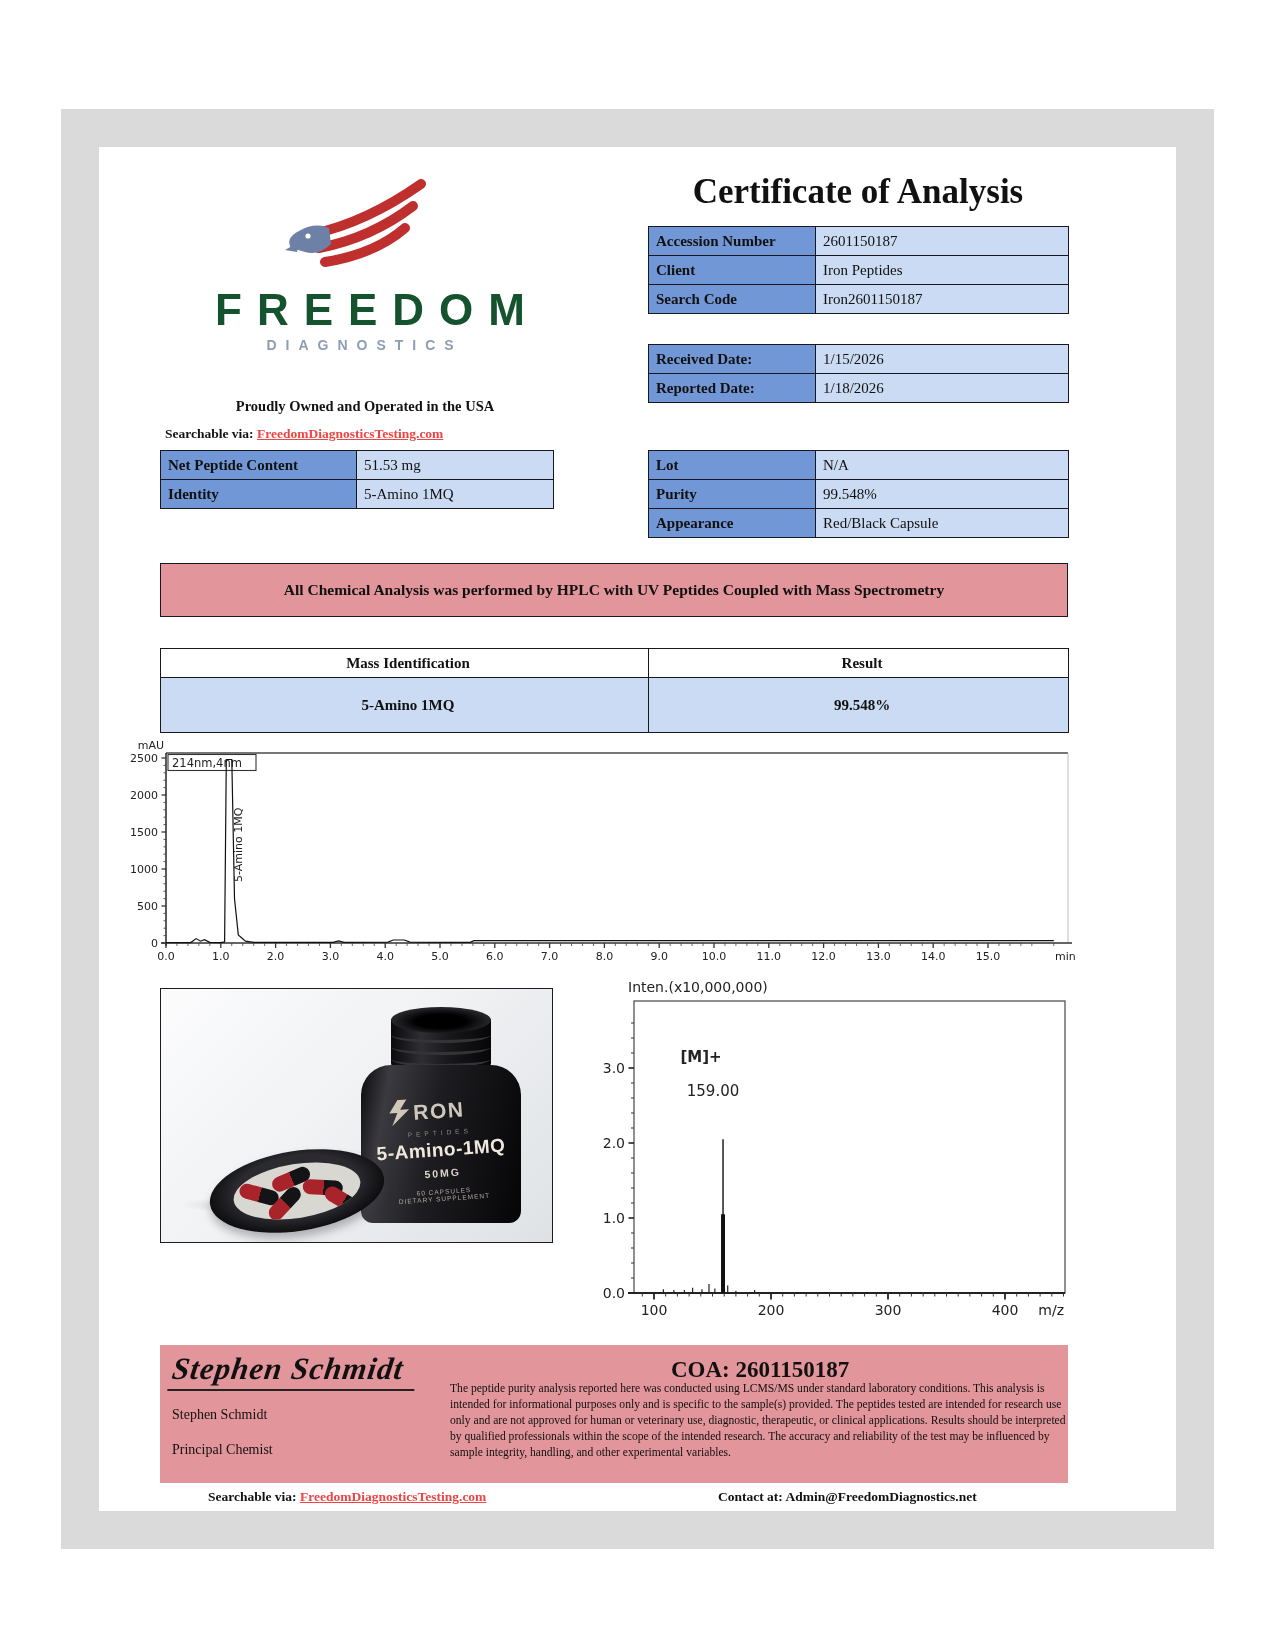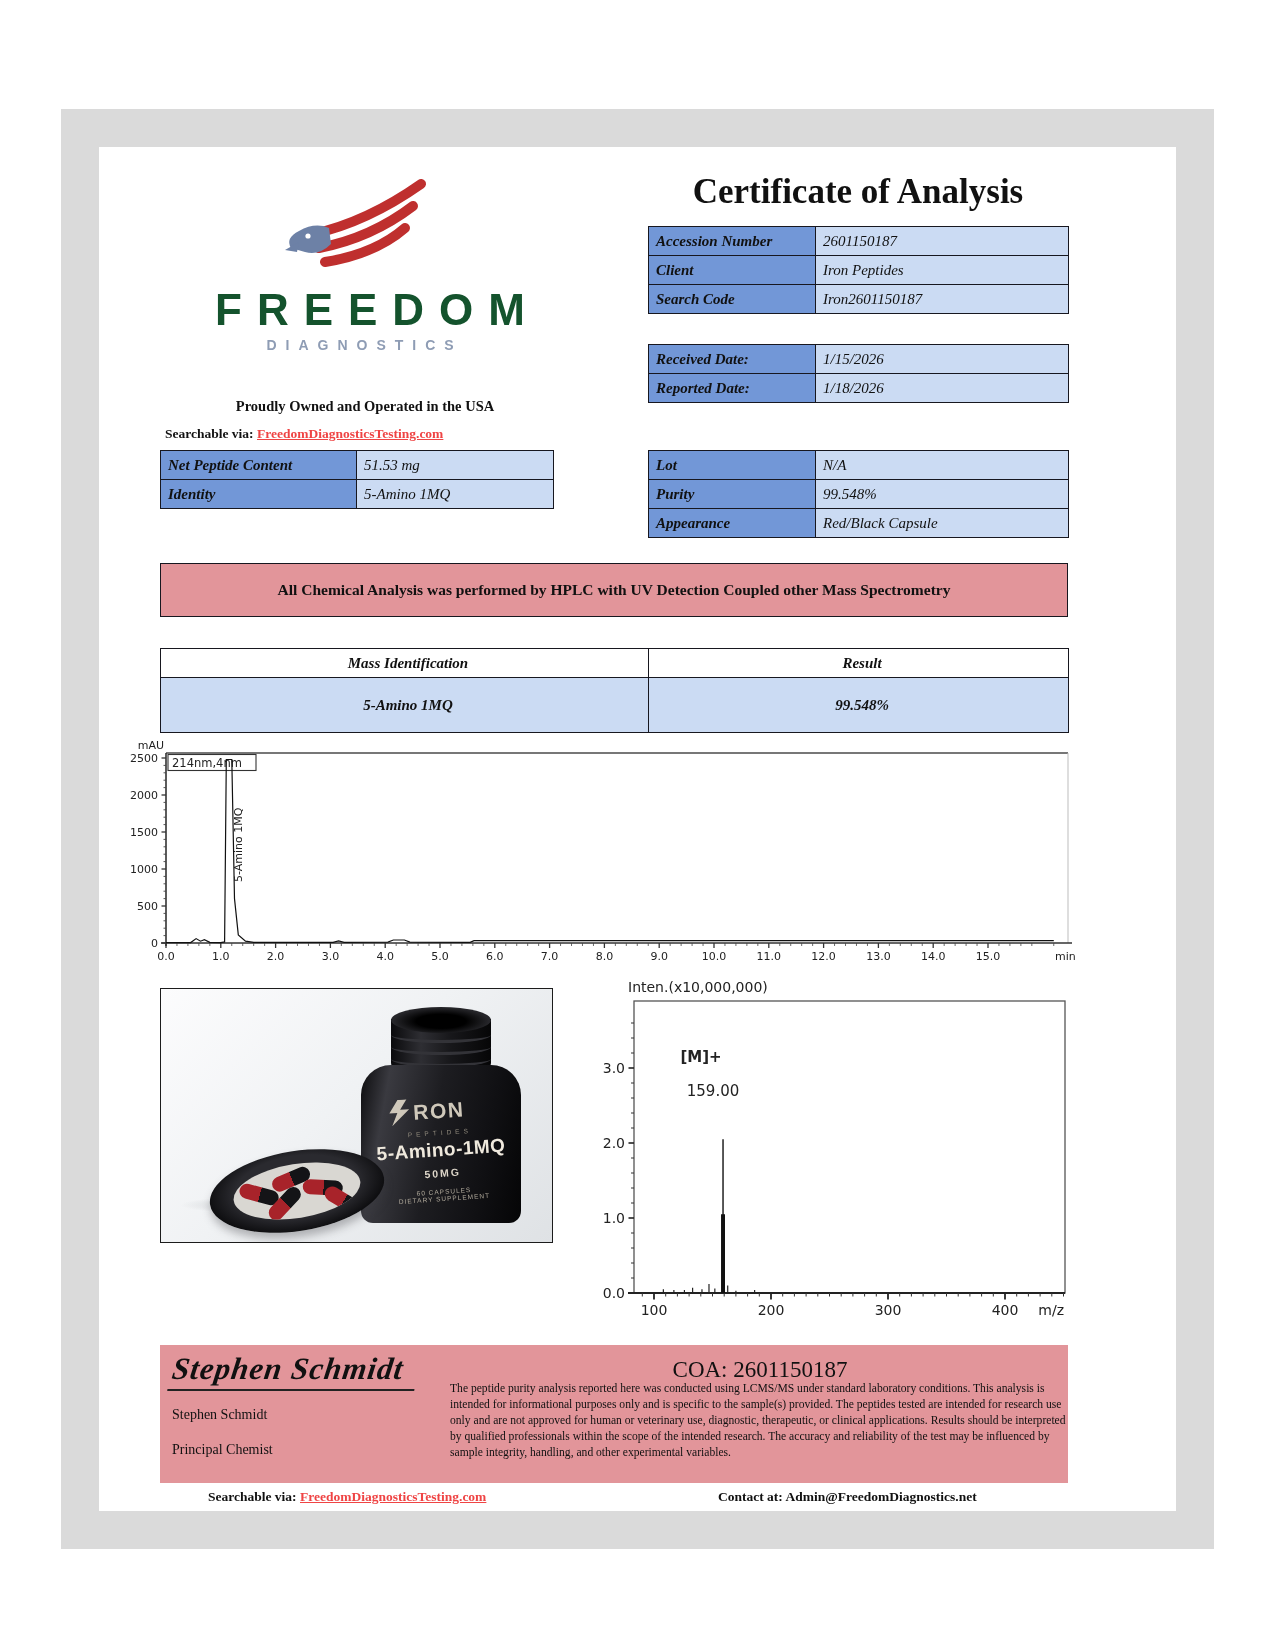--- a/index.html
+++ b/index.html
@@ -18,21 +18,21 @@
   .brand{font-family:"Liberation Sans", sans-serif;font-weight:bold;font-size:44px;
          letter-spacing:15px;color:#14532d;margin-left:15px;line-height:1.05;}
   .brand-sub{font-family:"Liberation Sans", sans-serif;font-weight:bold;font-size:14px;
          letter-spacing:9px;color:#8e9cb4;margin-left:9px;margin-top:4px;}
   .tagline{left:215px;top:398px;width:300px;text-align:center;font-weight:bold;font-size:14.5px;}
   .searchline{left:165px;top:426px;font-weight:bold;font-size:13.5px;}
   .linkblue{color:#ef4444;text-decoration:underline;cursor:pointer;}
   
   .title{left:648px;top:172px;width:420px;text-align:center;font-size:35px;font-weight:bold;}
   
-  table.coa{border-collapse:collapse;table-layout:fixed;font-style:italic;}
+  table.coa{border-collapse:collapse;table-layout:fixed;}
   table.coa td{border:1.6px solid #17171f;padding:0 0 0 7px;font-size:15px;height:28px;vertical-align:middle;}
   td.hcell{background:#7297d7;font-weight:bold;}
   td.vcell{background:#cbdbf3;}
   .t-info{left:648px;top:226px;}
   .t-date{left:648px;top:344px;}
   .t-prod{left:160px;top:450px;}
   .t-lot{left:648px;top:450px;}
   
   .banner{left:160px;top:563px;width:908px;height:54px;background:#e2959a;
           border:1.6px solid #17171f;box-sizing:border-box;display:flex;align-items:center;justify-content:center;
@@ -70,21 +70,21 @@
      background:radial-gradient(ellipse at 50% 45%, #2a2a2f 50%, #0b0b0d 74%);
      box-shadow:0 6px 8px rgba(60,60,65,.35);}
   .cap-inner{position:absolute;left:24px;top:13px;width:128px;height:54px;border-radius:50%;
      background:#d9d7d2;overflow:hidden;}
   .pill{position:absolute;width:40px;height:15px;border-radius:8px;
      background:linear-gradient(90deg,#a8232a 0 52%,#141417 52% 100%);}
   
   .sig-block{left:160px;top:1345px;width:908px;height:138px;background:#e2959a;}
   .sig-script{position:absolute;left:10px;top:6px;font-size:31px;font-style:italic;font-weight:600;
      letter-spacing:1px;transform:skewX(-8deg);border-bottom:2.2px solid #222;padding:0 14px 2px 2px;}
-  .sig-coa{position:absolute;left:380px;top:12px;width:440px;text-align:center;font-size:23px;font-weight:normal;}
+  .sig-coa{position:absolute;left:380px;top:12px;width:440px;text-align:center;font-size:23px;font-weight:bold;}
   .sig-name{position:absolute;left:12px;top:62px;font-size:14px;}
   .sig-role{position:absolute;left:12px;top:97px;font-size:14px;}
   .sig-disc{position:absolute;left:290px;top:36px;width:618px;font-size:11.6px;line-height:1.38;text-align:left;}
   
   .foot-left{left:208px;top:1489px;font-weight:bold;font-size:13.5px;}
   .foot-right{left:718px;top:1489px;font-weight:bold;font-size:13.5px;}
 </style>
 </head>
 <body>
 
@@ -179,21 +179,21 @@
         <td class="hcell">Purity</td>
         <td class="vcell">99.548%</td>
       </tr>
   <tr>
         <td class="hcell">Appearance</td>
         <td class="vcell">Red/Black Capsule</td>
       </tr>
 </tbody>
   </table>
 
-<div class="abs banner">All Chemical Analysis was performed by HPLC with UV Detection Coupled other Mass Spectrometry</div>
+<div class="abs banner">All Chemical Analysis was performed by HPLC with UV Peptides Coupled with Mass Spectrometry</div>
 
 <table class="abs coa t-result">
   <colgroup>
       <col style="width:488px">
       <col style="width:420px">
     </colgroup>
   <tbody>
       <tr>
     <td class="res-head">Mass Identification</td>
     <td class="res-head">Result</td>

